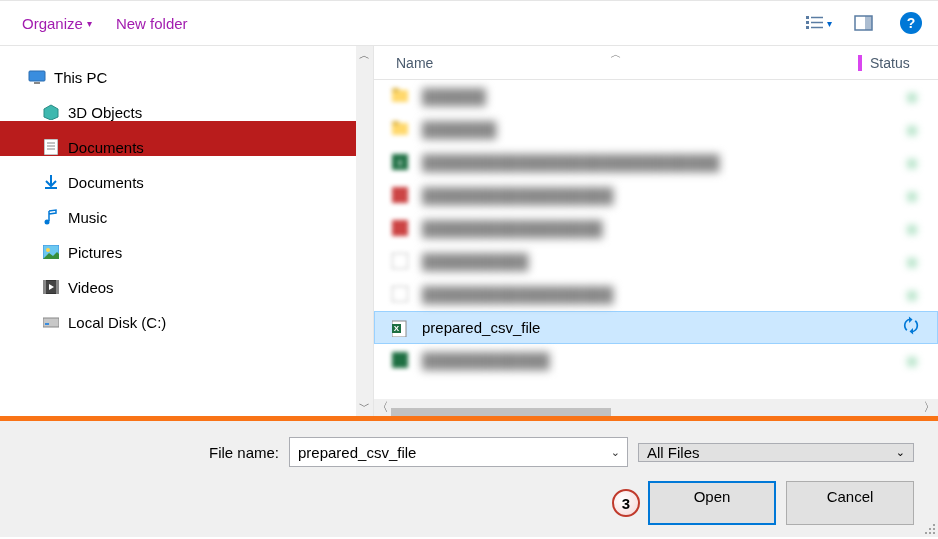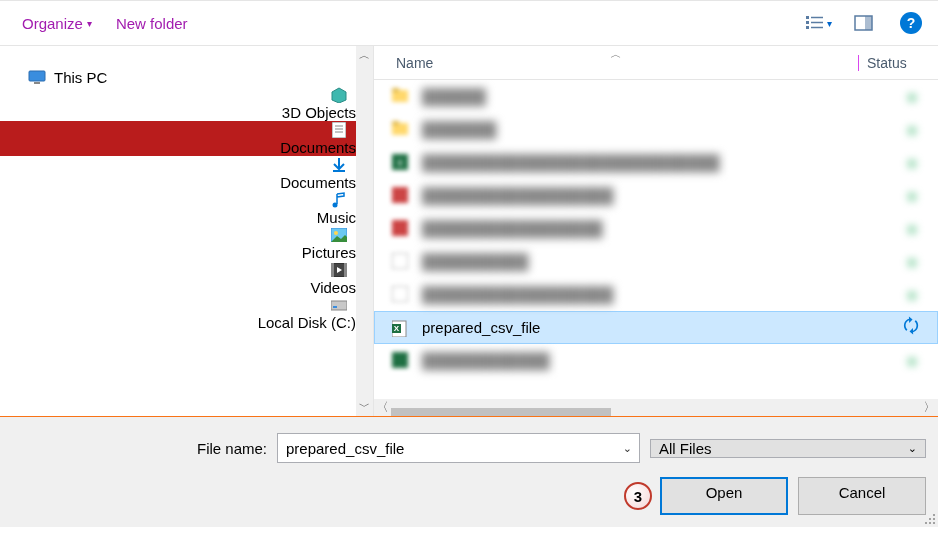--- a/index.html
+++ b/index.html
@@ -95,21 +95,21 @@
       padding-top: 5px;
       padding-right: 17px;
     }
     .tree-item {
       display: flex;
       align-items: flex-end;
       height: 35px;
       cursor: pointer;
     }
     .tree-item.level0 { padding-left: 28px; }
-    .tree-item.level1 { padding-left: 42px; flex-direction: column; }
+    .tree-item.level1 { padding-left: 42px; }
     .tree-item.selected { background: #b91c1c; }
     .tree-icon {
       width: 18px;
       height: 18px;
       margin-right: 8px;
       display: flex;
       align-items: center;
       justify-content: center;
       flex-shrink: 0;
     }
@@ -129,21 +129,21 @@
     }
     .col-name { padding-left: 22px; flex: 1; position: relative; }
     .col-sort {
       position: absolute;
       top: -8px;
       left: 50%;
       transform: translateX(-50%);
       font-size: 11px;
       color: #777;
     }
-    .col-status { width: 80px; border-left: 1px solid #d946ef; padding-left: 8px; }
+    .col-status { width: 80px; border-left: 4px solid #d946ef; padding-left: 8px; }
     .file-list {
       flex: 1;
       overflow: hidden;
     }
     .file-row {
       display: flex;
       align-items: center;
       height: 33px;
       padding-left: 18px;
       cursor: pointer;
@@ -184,22 +184,22 @@
     .hscroll-thumb {
       position: absolute;
       left: 0;
       top: 0;
       width: 220px;
       height: 17px;
       background: #c1c1c1;
     }
     .footer {
       background: #f0f0f0;
-      padding: 16px 12px 12px;
-      border-top: 1px solid #f97316;
+      padding: 16px 24px 12px;
+      border-top: 5px solid #f97316;
     }
     .filename-row {
       display: flex;
       align-items: center;
       gap: 10px;
       margin-bottom: 14px;
     }
     .filename-label {
       text-align: right;
       width: 255px;
@@ -236,21 +236,21 @@
       cursor: pointer;
     }
     .button-row {
       display: flex;
       justify-content: flex-end;
       gap: 10px;
       align-items: center;
     }
     .btn {
       width: 128px;
-      height: 38px;
+      height: 44px;
       text-align: center;
       line-height: 30px;
       border: 1px solid #adadad;
       background: #e1e1e1;
       cursor: pointer;
       font-size: 15px;
     }
     .btn.primary {
       border: 2px solid #0078d7;
       background: #e1e1e1;

